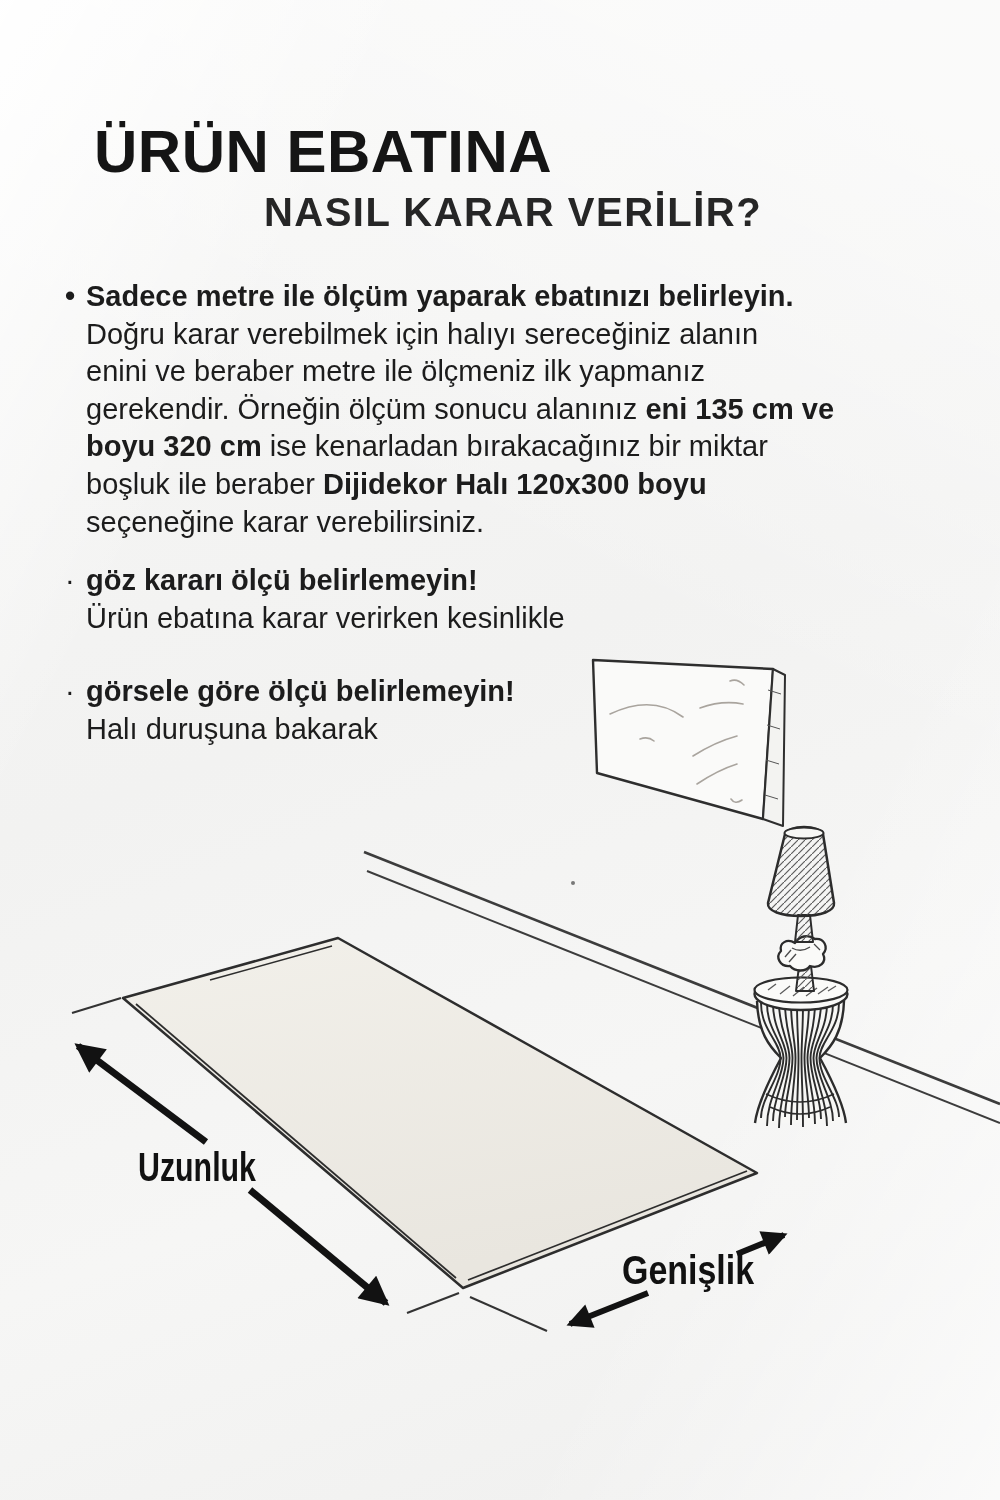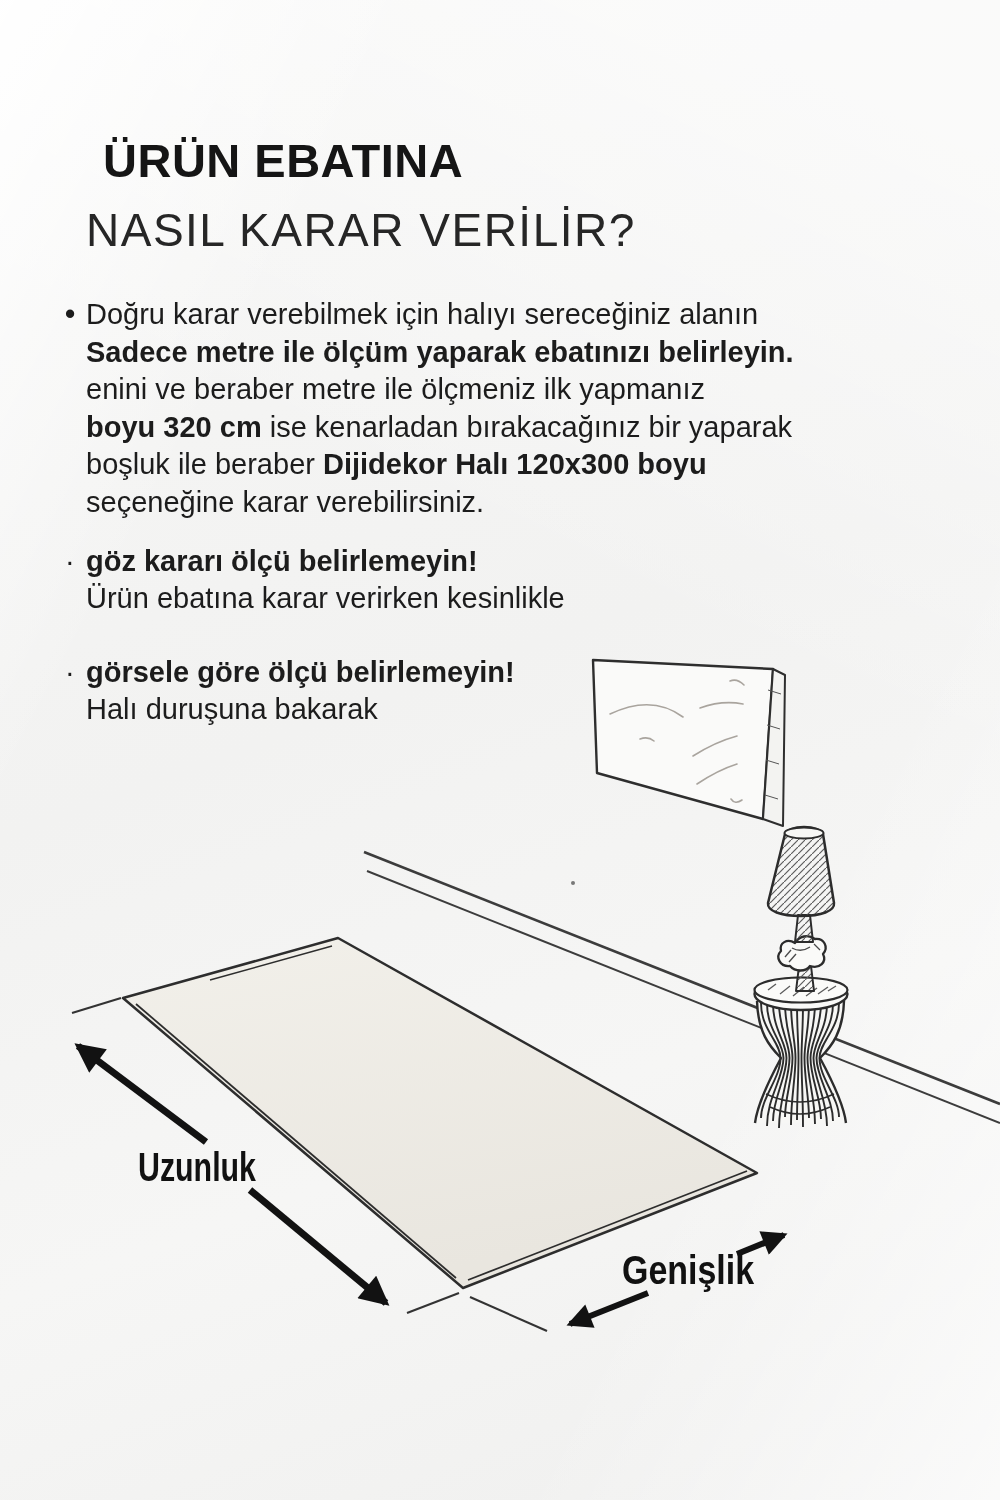--- a/index.html
+++ b/index.html
@@ -10,26 +10,26 @@
     font-family:"Liberation Sans", sans-serif;
     color:#1c1c1c;
     background:
       linear-gradient(118deg, rgba(255,255,255,0.95) 0%, rgba(255,255,255,0) 24%),
       linear-gradient(296deg, rgba(255,255,255,0.7) 0%, rgba(255,255,255,0) 28%),
       linear-gradient(205deg, rgba(255,255,255,0.55) 8%, rgba(255,255,255,0) 40%),
       linear-gradient(160deg, #f7f7f6 0%, #f2f2f1 45%, #f6f6f5 70%, #efefee 100%);
   }
   .textcol{position:absolute;left:0;top:0;width:100%;padding:118px 60px 0 86px;box-sizing:border-box;}
   h1.t1{
-    margin:17px;font-size:47px;line-height:52px;font-weight:700;
+    margin:8px;font-size:60px;line-height:52px;font-weight:700;
     letter-spacing:0.5px;color:#151515;
   }
   h2.t2{
-    margin:6px 0 0 0;font-size:46px;line-height:52px;font-weight:400;
-    letter-spacing:1.5px;color:#262626;
+    margin:6px 0 0 0;font-size:40px;line-height:52px;font-weight:700;
+    letter-spacing:1.5px;color:#262626;text-align:center;
   }
   .bullet{position:relative;font-size:29px;line-height:37.6px;}
   .bullet .marker{position:absolute;left:-21px;top:0;}
   .bullet.first{margin-top:40px;}
   .bullet.second{margin-top:21px;}
   .bullet.third{margin-top:36px;}
   .bullet.first .marker{font-weight:700;}
   .line{white-space:nowrap;}
   .seg{font-weight:400;}
   .seg.bold{font-weight:700;}
@@ -164,24 +164,25 @@
     </g>
     <text class="dim-label" x="622" y="1284" font-size="40" textLength="132" lengthAdjust="spacingAndGlyphs">Genişlik</text>
   </svg>
 
   <div class="textcol">
     <h1 class="t1">ÜRÜN EBATINA</h1>
     <h2 class="t2">NASIL KARAR VERİLİR?</h2>
 
     <div class="bullet first">
       <span class="marker">•</span>
+      <div class="line"><span class="seg bold">Sadece metre ile ölçüm yaparak ebatınızı belirleyin.</span></div>
       <div class="line"><span class="seg">Doğru karar verebilmek için halıyı sereceğiniz alanın</span></div>
-      <div class="line"><span class="seg bold">Sadece metre ile ölçüm yaparak ebatınızı belirleyin.</span></div>
       <div class="line"><span class="seg">enini ve beraber metre ile ölçmeniz ilk yapmanız</span></div>
-      <div class="line"><span class="seg bold">boyu 320 cm</span><span class="seg"> ise kenarladan bırakacağınız bir yaparak</span></div>
+      <div class="line"><span class="seg">gerekendir. Örneğin ölçüm sonucu alanınız </span><span class="seg bold">eni 135 cm ve</span></div>
+      <div class="line"><span class="seg bold">boyu 320 cm</span><span class="seg"> ise kenarladan bırakacağınız bir miktar</span></div>
       <div class="line"><span class="seg">boşluk ile beraber </span><span class="seg bold">Dijidekor Halı 120x300 boyu</span></div>
       <div class="line"><span class="seg">seçeneğine karar verebilirsiniz.</span></div>
     </div>
 
     <div class="bullet second">
       <span class="marker">·</span>
       <div class="line"><span class="seg bold">göz kararı ölçü belirlemeyin!</span></div>
       <div class="line"><span class="seg">Ürün ebatına karar verirken kesinlikle</span></div>
     </div>
 

